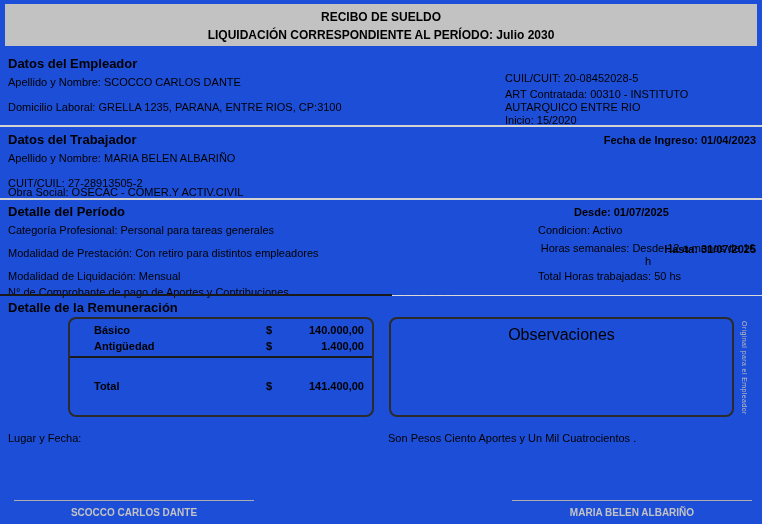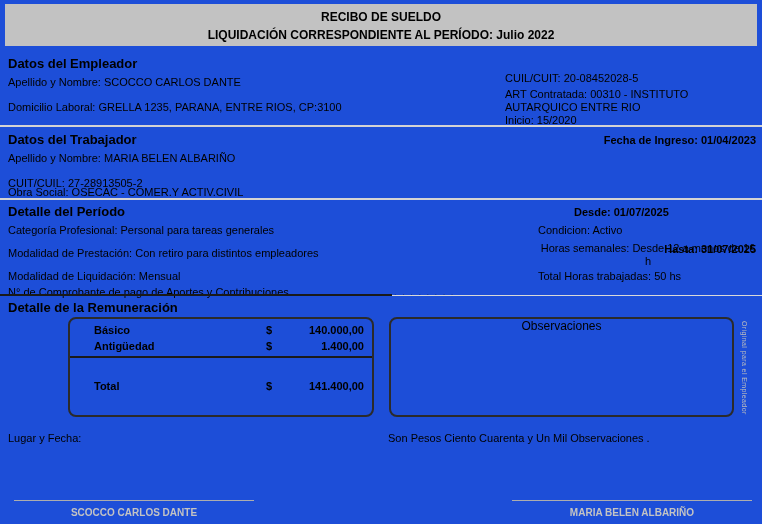--- a/index.html
+++ b/index.html
@@ -32,21 +32,21 @@
   .rem-row { position:absolute; left:0; width:100%; font-size:11px; font-weight:bold; }
   .rem-concept { position:absolute; left:16px;margin-left:8px; }
   .rem-cur { position:absolute; left:196px; }
   .rem-amt { position:absolute; right:8px; text-align:right; }
   .rem-divider { position:absolute; left:0; top:37px; width:100%; height:2px; background:#1a1a1a; }
 
   .obs-box {
     left:389px; top:317px; width:345px; height:100px;
     border:2px solid #2b2b2b; border-radius:8px;
   }
-  .obs-title { text-align:center; font-size:12px; }
+  .obs-title { margin-top:7px; text-align:center; font-size:16px; }
 
   .watermark {
     left:741px; top:321px; height:100px;
     writing-mode:vertical-rl; font-size:7px; letter-spacing:0.4px;
     color:#bdbdbd; white-space:nowrap;
   }
 
   .sig-line { height:1px; background:#adadad; width:240px; top:500px; }
   .sig-name {
     top:507px; width:240px; text-align:center;
@@ -57,21 +57,21 @@
   .right-col-period { left:538px; width:220px; }
   .dots { margin-left:32px; letter-spacing:1px; }
 </style>
 </head>
 <body>
 
 <div class="page">
 
   <div class="abs header-bar">
     <div class="header-title">RECIBO DE SUELDO</div>
-    <div class="header-subtitle">LIQUIDACIÓN CORRESPONDIENTE AL PERÍODO: Julio 2022</div>
+    <div class="header-subtitle">LIQUIDACIÓN CORRESPONDIENTE AL PERÍODO: Julio 2030</div>
   </div>
 
   <div class="abs section-title" style="left:8px; top:56px;">Datos del Empleador</div>
   <div class="abs t11" style="left:8px; top:76px;">Apellido y Nombre: SCOCCO CARLOS DANTE</div>
   <div class="abs t11" style="left:8px; top:101px;">Domicilio Laboral: GRELLA 1235, PARANA, ENTRE RIOS, CP:3100</div>
   <div class="abs t11 right-col-employer" style="top:72px;">CUIL/CUIT: 20-08452028-5</div>
   <div class="abs t11 right-col-employer" style="top:88px;">ART Contratada: 00310 - INSTITUTO AUTARQUICO ENTRE RIO</div>
   <div class="abs t11 right-col-employer" style="top:114px;">Inicio: 15/2020</div>
 
   <div class="abs divider" style="top:125px;"></div>
@@ -123,20 +123,20 @@
     </div>
   </div>
 
   <div class="abs obs-box">
     <div class="obs-title">Observaciones</div>
   </div>
 
   <div class="abs watermark">Original para el Empleador</div>
 
   <div class="abs t11" style="left:8px; top:432px;">Lugar y Fecha:</div>
-  <div class="abs t11" style="left:388px; top:432px;">Son Pesos Ciento Cuarenta y Un Mil Observaciones .</div>
+  <div class="abs t11" style="left:388px; top:432px;">Son Pesos Ciento Aportes y Un Mil Cuatrocientos .</div>
 
   <div class="abs sig-line" style="left:14px;"></div>
   <div class="abs sig-line" style="left:512px;"></div>
   <div class="abs sig-name" style="left:14px;">SCOCCO CARLOS DANTE</div>
   <div class="abs sig-name" style="left:512px;">MARIA BELEN ALBARIÑO</div>
 
 </div>
 
 </body></html>

